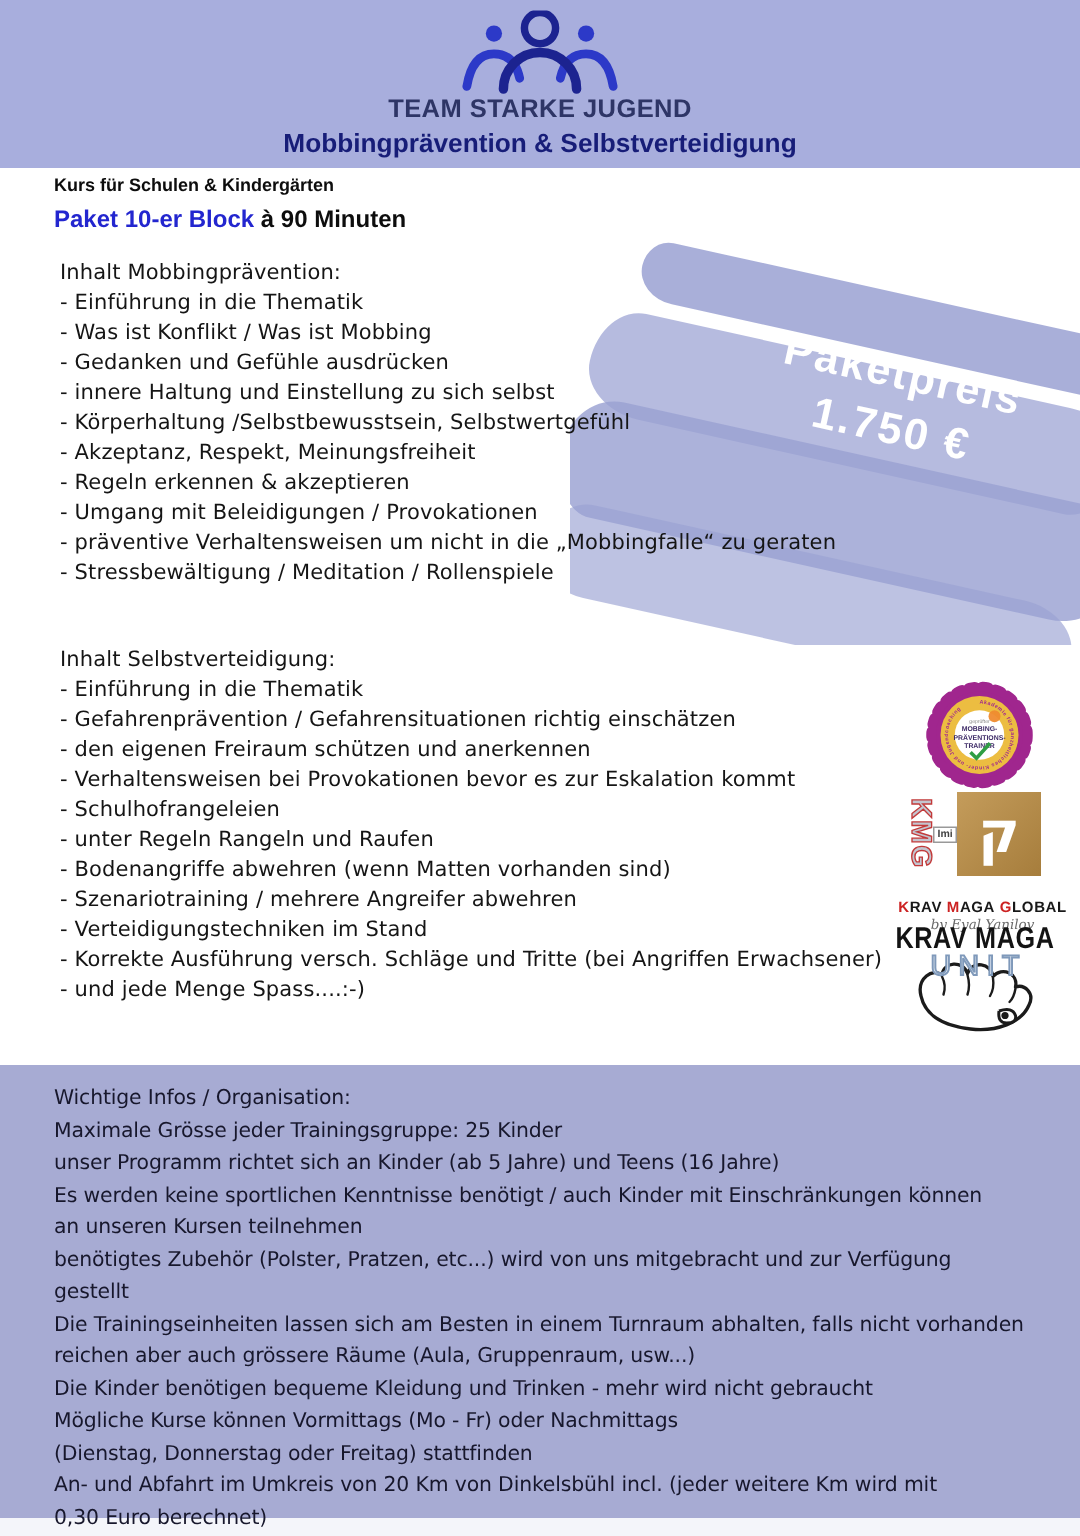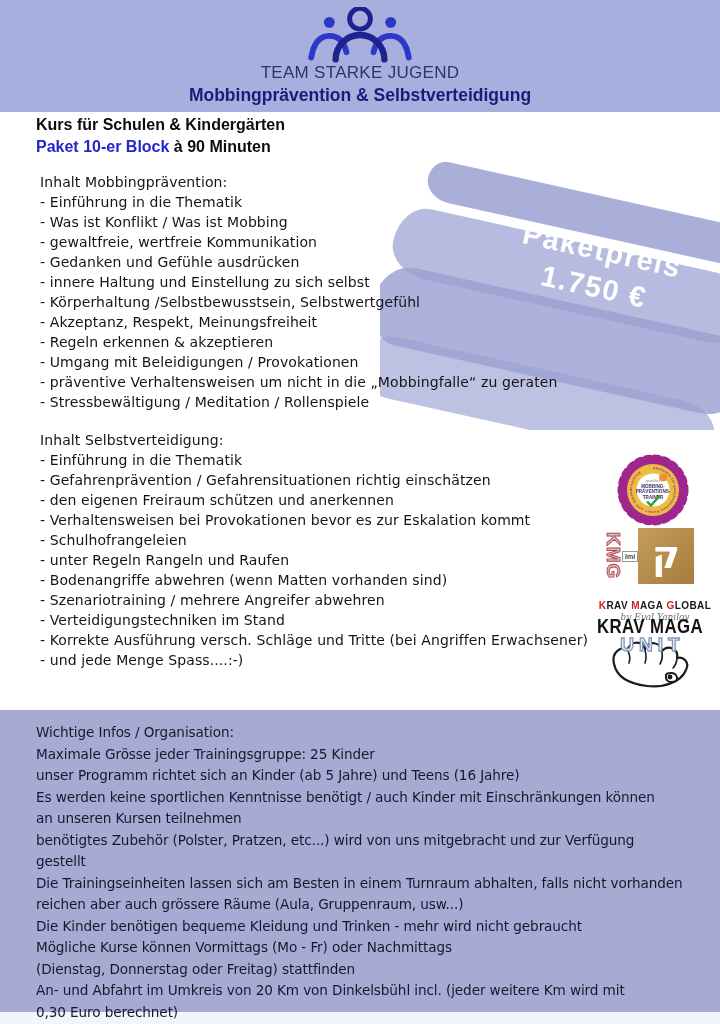--- a/index.html
+++ b/index.html
@@ -3,26 +3,26 @@
 <meta charset="utf-8">
 <style>
   html,body{margin:0;padding:0;}
   .page{position:relative;width:720px;height:1024px;background:#ffffff;overflow:hidden;
         font-family:"Liberation Sans",sans-serif;color:#101010;}
 
   
   .band-top{position:absolute;left:0;top:0;width:720px;height:112px;background:#a8aedd;}
   .brand-logo{position:absolute;left:0;right:0;top:7px;text-align:center;}
   .brand-title{position:absolute;left:0;right:0;top:63px;text-align:center;
-               font-weight:400;font-size:17px;letter-spacing:.3px;color:#2e3566;}
+               font-weight:700;font-size:17px;letter-spacing:.3px;color:#2e3566;}
   .brand-sub{position:absolute;left:0;right:0;top:85px;text-align:center;
              font-weight:700;font-size:17.5px;color:#171d78;}
 
   
-  .h-course{position:absolute;left:36px;top:116px;font-weight:700;font-size:16px;color:#0d0d0d;}
+  .h-course{position:absolute;left:36px;top:116px;font-weight:700;font-size:12px;color:#0d0d0d;}
   .pkg{position:absolute;left:36px;top:138px;font-weight:700;font-size:16px;}
   .pkg-blue{color:#2326cf;}
   .pkg-rest{color:#0d0d0d;}
 
   
   .list-block{position:absolute;left:40px;font-family:"DejaVu Sans",sans-serif;
               font-size:14px;line-height:20px;color:#151515;letter-spacing:.1px;white-space:nowrap;}
   .list-heading{line-height:20px;}
   #mobbing-block{top:172px;}
   #selfdef-block{top:430px;}
@@ -51,21 +51,21 @@
               font-family:"DejaVu Sans",sans-serif;font-weight:700;font-size:38px;line-height:54px;text-align:center;}
   .kmg-name{margin-top:16px;font-weight:700;font-size:10px;letter-spacing:.4px;color:#181818;white-space:nowrap;}
   .kmg-name span{display:inline-block;}
   .kmg-name span::first-letter{color:#c22;}
   .kmg-by{font-family:"DejaVu Serif",serif;font-style:italic;font-size:9px;color:#6a6a6a;margin-top:1px;}
 
   .unit{position:absolute;left:584px;top:615px;width:132px;height:90px;text-align:center;}
   .unit-title{font-weight:800;font-size:20px;color:#131313;white-space:nowrap;
               transform:scaleX(.84);transform-origin:center;letter-spacing:.5px;}
   .unit-fist{position:absolute;left:16px;top:15px;}
-  .unit-sub{position:absolute;left:0;right:0;top:19px;font-weight:700;font-size:19px;
+  .unit-sub{position:absolute;left:0;right:0;top:19px;font-weight:400;font-size:19px;
             letter-spacing:5px;padding-left:5px;color:#eaf0f7;-webkit-text-stroke:1.3px #7f99ba;}
 
   
   .band-bottom{position:absolute;left:0;top:710px;width:720px;height:302px;background:#a7abd3;}
   .band-strip{position:absolute;left:0;top:1012px;width:720px;height:12px;background:#f4f5fa;}
   .info-block{position:absolute;left:36px;top:722px;font-family:"DejaVu Sans",sans-serif;
               font-size:13.6px;line-height:21.5px;color:#17172c;letter-spacing:-.1px;white-space:nowrap;}
 </style>
 </head>
 <body>
@@ -104,21 +104,20 @@
       <div>Paketpreis</div>
       <div>1.750 €</div>
     </div>
   </div>
 
   <div class="list-block" id="mobbing-block">
     <div class="list-heading">Inhalt Mobbingprävention:</div>
     <div>
         <div class="li">- Einführung in die Thematik</div>
         <div class="li">- Was ist Konflikt / Was ist Mobbing</div>
-        <div class="li">- gewaltfreie, wertfreie Kommunikation</div>
         <div class="li">- Gedanken und Gefühle ausdrücken</div>
         <div class="li">- innere Haltung und Einstellung zu sich selbst</div>
         <div class="li">- Körperhaltung /Selbstbewusstsein, Selbstwertgefühl</div>
         <div class="li">- Akzeptanz, Respekt, Meinungsfreiheit</div>
         <div class="li">- Regeln erkennen &amp; akzeptieren</div>
         <div class="li">- Umgang mit Beleidigungen / Provokationen</div>
         <div class="li">- präventive Verhaltensweisen um nicht in die „Mobbingfalle“ zu geraten</div>
         <div class="li">- Stressbewältigung / Meditation / Rollenspiele</div>
       </div>
   </div>

